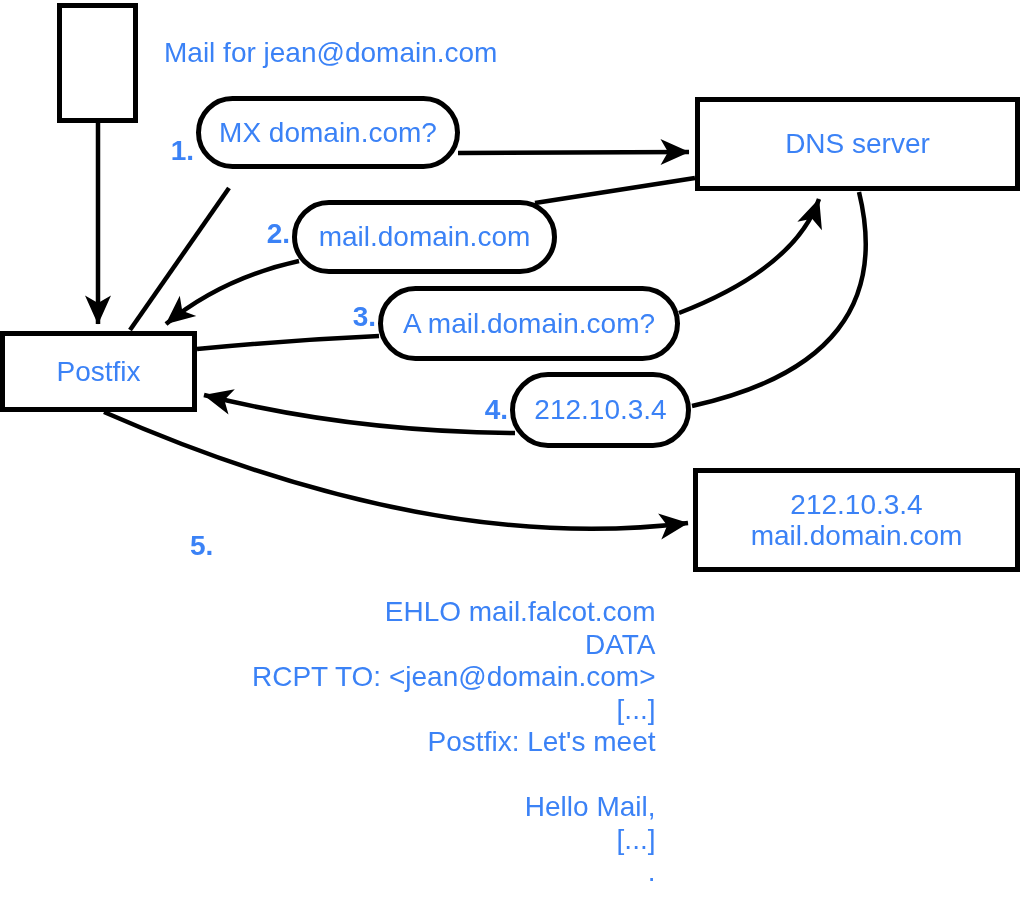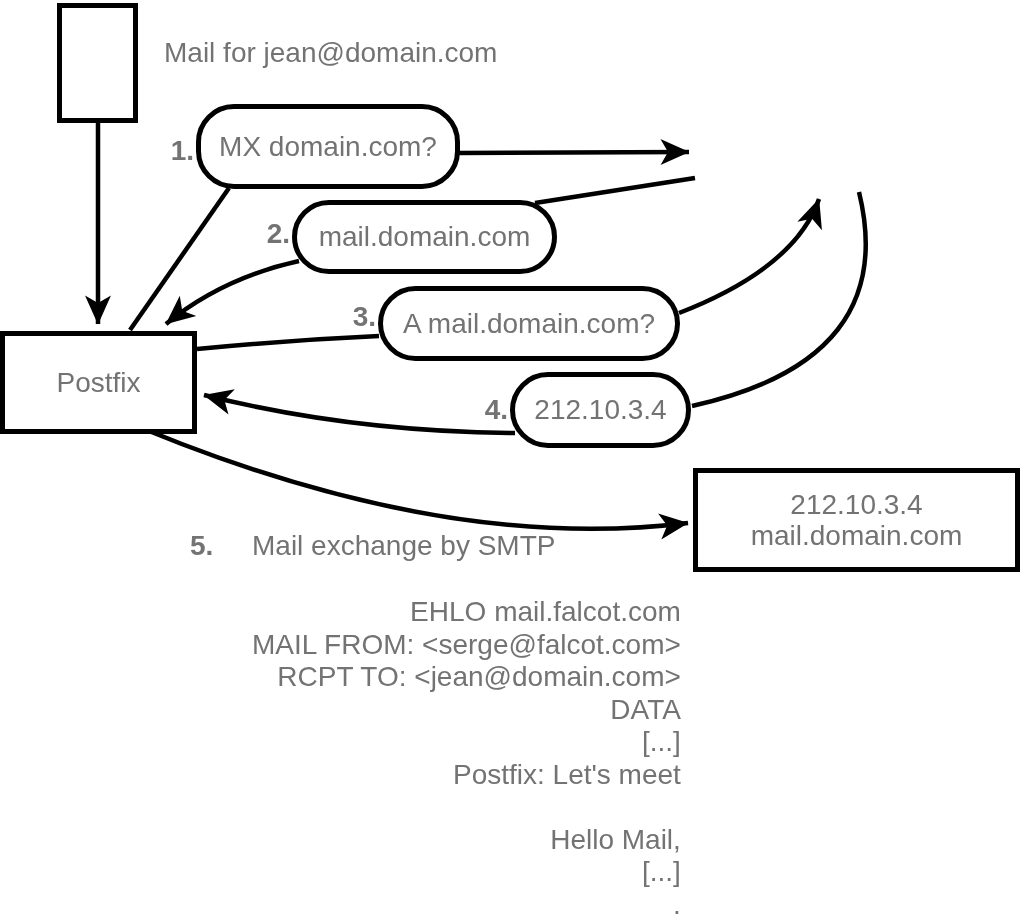--- a/index.html
+++ b/index.html
@@ -1,18 +1,18 @@
 <!DOCTYPE html>
 <html><head>
 <meta charset="utf-8">
 <style>
   html,body{margin:0;padding:0;background:#fff;}
   .canvas{
     position:relative;width:1024px;height:919px;background:#ffffff;
-    font-family:"Liberation Sans",sans-serif;color:#737373;overflow:hidden;
+    font-family:"Liberation Sans",sans-serif;color:#3b82f6;overflow:hidden;
   }
   .layer-svg{position:absolute;left:0;top:0;z-index:1;}
   .node{
     position:absolute;z-index:2;box-sizing:border-box;
     border:5px solid #000;background:#fff;
     display:flex;align-items:center;justify-content:center;
     font-size:28px;text-align:center;
   }
   .pill{border-radius:38px;}
   .num{
@@ -48,50 +48,49 @@
       <path d="M 859 192 Q 900 360 692 406"></path>
       <path d="M 515 433 Q 352 432 204 395" marker-end="url(#ah)"></path>
       <path d="M 104 412 Q 430 555 688 523" marker-end="url(#ah)"></path>
     </g>
   </svg>
 
   <div class="node" style="left:57px;top:3px;width:81px;height:120px;"></div>
 
   <div class="freetext" style="left:164px;top:39px;">Mail for jean@domain.com</div>
 
-  <div class="node" style="left:0px;top:331px;width:197px;height:103px;">Postfix</div>
+  <div class="node" style="left:0px;top:331px;width:197px;height:81px;">Postfix</div>
 
+  <div class="node" style="left:695px;top:97px;width:325px;height:94px;">DNS server</div>
 
   <div class="node" style="left:693px;top:468px;width:327px;height:104px;">
     <div class="twolines">
       <div>212.10.3.4</div>
       <div>mail.domain.com</div>
     </div>
   </div>
 
   <div class="num" style="left:138px;top:137px;">1.</div>
-  <div class="node pill" style="left:196px;top:104px;width:264px;height:85px;">MX domain.com?</div>
+  <div class="node pill" style="left:196px;top:96px;width:264px;height:73px;">MX domain.com?</div>
 
   <div class="num" style="left:234px;top:220px;">2.</div>
   <div class="node pill" style="left:292px;top:200px;width:265px;height:74px;">mail.domain.com</div>
 
   <div class="num" style="left:320px;top:303px;">3.</div>
   <div class="node pill" style="left:378px;top:286px;width:302px;height:75px;text-align:center;">A mail.domain.com?</div>
 
   <div class="num" style="left:452px;top:396px;">4.</div>
   <div class="node pill" style="left:510px;top:372px;width:181px;height:76px;">212.10.3.4</div>
 
   <div class="num" style="left:190px;top:532px;width:auto;text-align:left;">5.</div>
-  <div class="freetext" style="left:252px;top:532px;">Mail exchange by SMTP</div>
 
   <div class="smtp">
     <div class="smtp-line">EHLO mail.falcot.com</div>
-    <div class="smtp-line">MAIL FROM: &lt;serge@falcot.com&gt;</div>
+    <div class="smtp-line">DATA</div>
     <div class="smtp-line">RCPT TO: &lt;jean@domain.com&gt;</div>
-    <div class="smtp-line">DATA</div>
     <div class="smtp-line">[...]</div>
     <div class="smtp-line">Postfix: Let's meet</div>
     <div class="smtp-line"></div>
     <div class="smtp-line">Hello Mail,</div>
     <div class="smtp-line">[...]</div>
     <div class="smtp-line">.</div>
   </div>
 
 </div>
 

